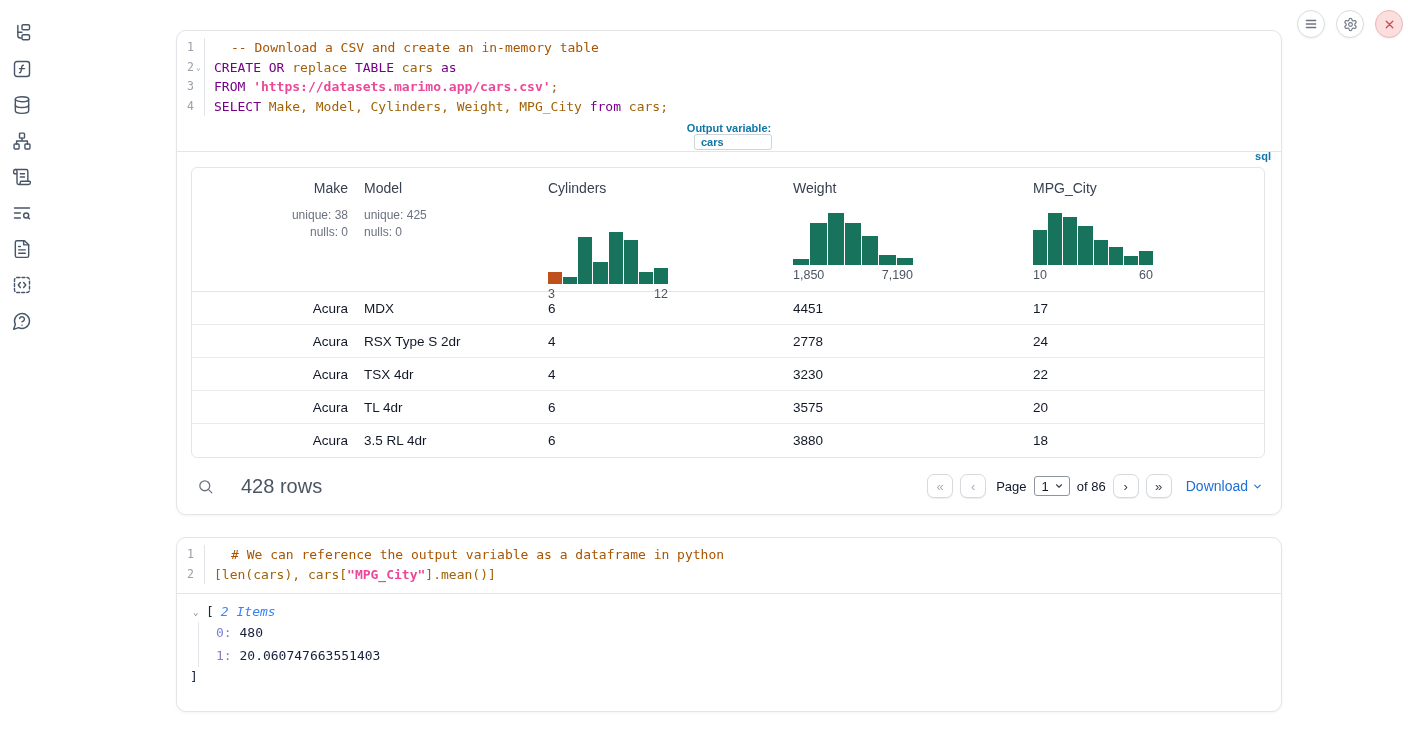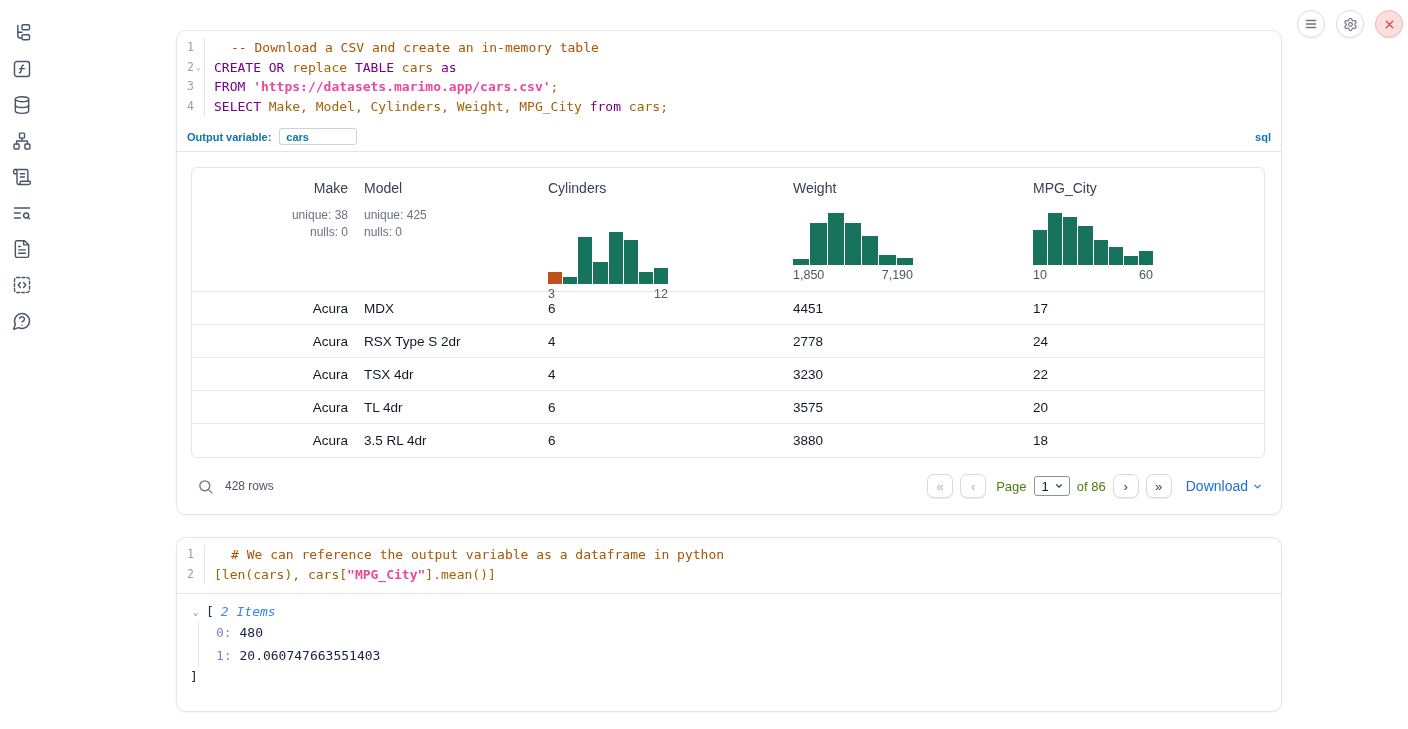--- a/index.html
+++ b/index.html
@@ -31,21 +31,21 @@
   .gutter { flex:0 0 28px; display:flex; justify-content:flex-end; align-items:center;
     border-right:1px solid #e1e4e8; color:#9aa0a6; font-size:11.5px; padding-right:1px; }
   .fold { width:9px; font-size:8px; color:#9aa0a6; text-align:center; }
   .code-text { padding-left:9px; white-space:pre; color:#1a1a1a; }
   .tok-keyword { color:#770088; }
   .tok-comment { color:#a85400;margin-left:17px; }
   .tok-string  { color:#ec4899;font-weight:bold; }
   .tok-plain   { color:#a16207; }
   
   .outvar-bar { height:30px; display:flex; align-items:center; padding:0 10px;
-    border-bottom:1px solid #e3e5e8; }
+    border-bottom:1px solid #e3e5e8;flex-direction:column; }
   .outvar-label { font-size:11px; font-weight:bold; color:#0e76a8; }
   .outvar-input { margin-left:8px; width:78px; height:17px; border:1px solid #ccd3da;
     border-radius:3px; font-size:11px; font-weight:bold; color:#0e76a8; padding:1px 6px;
     font-family:"Liberation Sans", sans-serif; outline:none; }
   .lang-badge { margin-left:auto; font-size:11px; font-weight:600; color:#0e76a8; }
   
   .output-area { padding:15px 16px 10px 14px; }
   .data-table { border:1px solid #e3e5e8; border-radius:6px; overflow:hidden; }
   .thead { display:flex; height:124px; border-bottom:1px solid #e3e5e8; }
   .th { padding:12px 8px 9px 8px; display:flex; flex-direction:column; cursor:pointer; }
@@ -57,27 +57,27 @@
   .hist-bars { display:flex; align-items:flex-end; gap:1px; height:52px; }
   .hist-bar { flex:1 1 0; }
   .hist-labels { display:flex; justify-content:space-between; font-size:12.5px;
     color:#4b5563; margin-top:3px; }
   .tr { display:flex; height:33px; align-items:center; border-bottom:1px solid #e8eaed;
     font-size:13.5px; color:#111827; }
   .tr:last-child { border-bottom:none; }
   .td { padding:0 8px; }
   
   .table-footer { display:flex; align-items:center; margin-top:10px; height:36px; padding:0 2px 0 6px; }
-  .rows-count { margin-left:11px; font-size:12px; color:#4b5563; }
+  .rows-count { margin-left:27px; font-size:20px; color:#4b5563; }
   .pager { margin-left:auto; display:flex; align-items:center; gap:7px; }
   .page-btn { width:26px; height:24px; border:1px solid #d6dade; border-radius:7px;
     background:#fff; box-shadow:0 1px 1px rgba(0,0,0,.07); display:flex; align-items:center;
     justify-content:center; font-size:13px; color:#374151; cursor:pointer; }
   .page-btn.disabled { color:#a8aeb8; }
-  .page-label, .of-label { font-size:13px; color:#4d7c0f; }
+  .page-label, .of-label { font-size:13px; color:#0f172a; }
   .page-label { margin-left:3px; }
   .page-select { display:flex; align-items:center; gap:5px; border:1px solid #8d949e;
     border-radius:3px; height:20px; padding:0 5px 0 7px; font-size:13px; color:#111827; cursor:pointer; }
   .download { margin-left:14px; display:flex; align-items:center; gap:4px;
     color:#1d6ed6; font-size:14px; cursor:pointer; }
   
   .tree { font-family:"DejaVu Sans Mono", monospace; font-size:13px; color:#16213e;
     padding:10px 0 0 16px; }
   .tree-head { display:flex; align-items:center; }
   .tree-chevron { color:#6b7280; font-size:9px; width:13px; }

